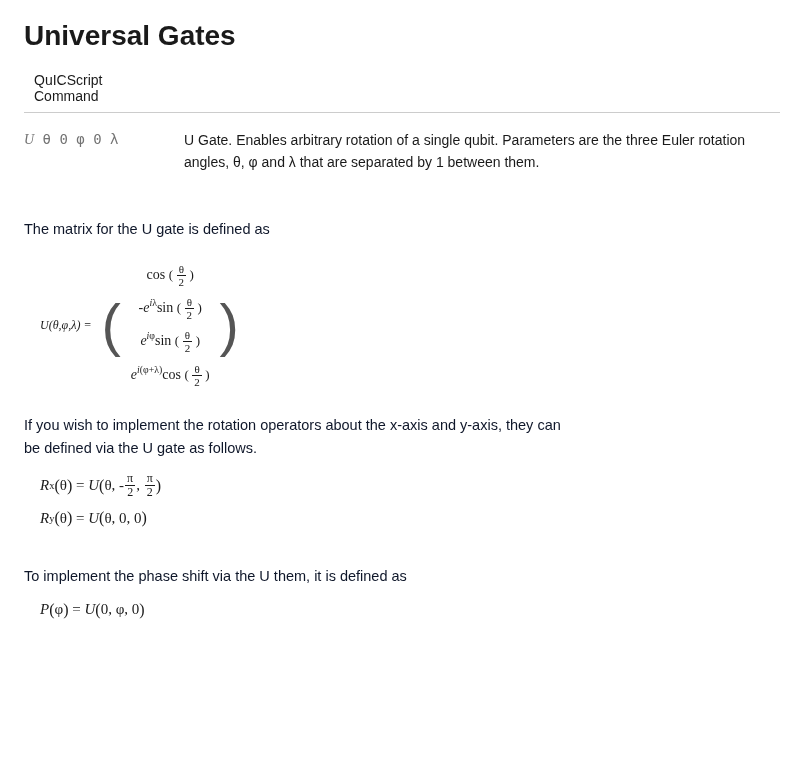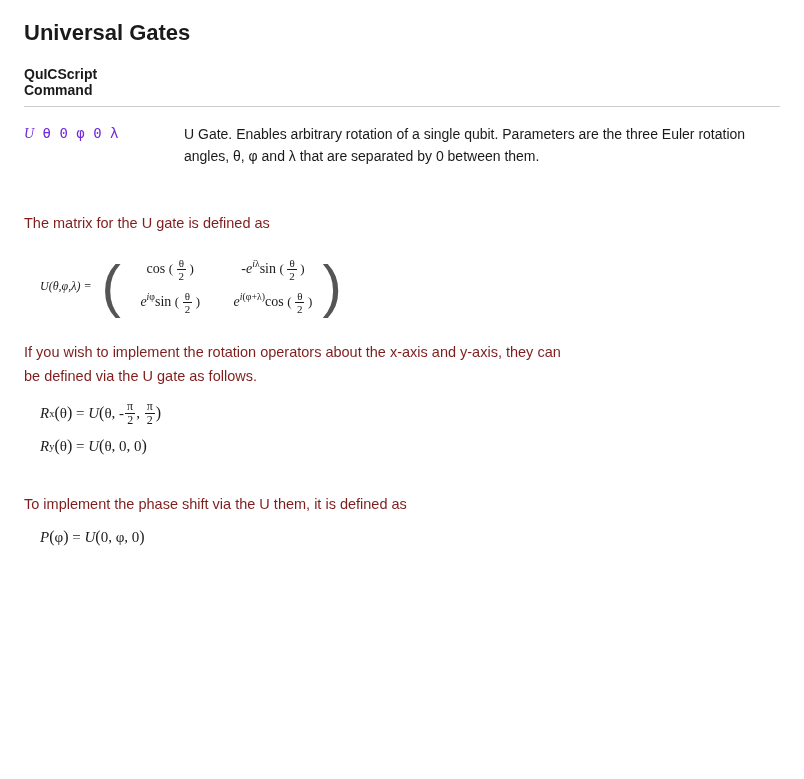--- a/index.html
+++ b/index.html
@@ -5,48 +5,49 @@
     * { box-sizing: border-box; margin: 0; padding: 0; }
     body {
       font-family: Georgia, 'Times New Roman', serif;
       font-size: 15px;
       color: #1a1a1a;
       background: #fff;
       padding: 20px 24px;
       max-width: 804px;
     }
     h1 {
-      font-size: 22px;
+      font-size: 28px;
       font-weight: bold;
       margin-bottom: 20px;
       font-family: Arial, sans-serif;
     }
     .table-header {
       display: grid;
       grid-template-columns: 160px 1fr;
       border-bottom: 1px solid #ccc;
       padding-bottom: 8px;
       margin-bottom: 0;
     }
     .table-header .col-header {
       font-family: Arial, sans-serif;
-      font-weight: bold;
+      font-weight: normal;
       font-size: 14px;
       color: #1a1a1a;
+      margin-left: 10px;
     }
     .table-row {
       display: grid;
       grid-template-columns: 160px 1fr;
       padding: 16px 0;
       border-bottom: none;
     }
     .command-cell {
       font-family: monospace;
       font-size: 14px;
-      color: #6d28d9;
+      color: #737373;
       padding-top: 2px;
     }
     .desc-cell {
       font-family: Arial, sans-serif;
       font-size: 14px;
       color: #1a1a1a;
       line-height: 1.6;
     }
     .section-text {
       font-family: Arial, sans-serif;
@@ -69,21 +70,21 @@
     }
     .matrix-bracket-left, .matrix-bracket-right {
       font-size: 58px;
       font-weight: 100;
       line-height: 1;
       color: #555;
       font-family: Arial, sans-serif;
     }
     .matrix-inner {
       display: grid;
-      grid-template-columns: 1fr 1fr;
+      grid-template-columns: 1fr;
       gap: 8px 24px;
       padding: 6px 10px;
       align-items: center;
     }
     .matrix-cell {
       font-family: 'Times New Roman', serif;
       font-size: 14px;
       text-align: center;
       white-space: nowrap;
     }
@@ -115,21 +116,21 @@
     }
     sup {
       font-size: 0.7em;
       vertical-align: super;
     }
     sub {
       font-size: 0.7em;
       vertical-align: sub;
     }
     .blue-text {
-      color: #7f1d1d;
+      color: #0f172a;
     }
     .spacer {
       height: 10px;
     }
     .trig-func {
       font-style: normal;
       font-family: 'Times New Roman', serif;
     }
   </style>
 </head>
@@ -139,21 +140,21 @@
 
 <div class="table-header">
   <div class="col-header">QuICScript<br>Command</div>
 </div>
 
 <div class="table-row">
   <div class="command-cell">
     <span class="math-italic">U</span> θ 0 φ 0 λ
   </div>
   <div class="desc-cell">
-    U Gate. Enables arbitrary rotation of a single qubit. Parameters are the three Euler rotation angles, θ, φ and λ that are separated by 0 between them.
+    U Gate. Enables arbitrary rotation of a single qubit. Parameters are the three Euler rotation angles, θ, φ and λ that are separated by 1 between them.
   </div>
 </div>
 
 <div class="spacer"></div>
 
 <p class="section-text blue-text">The matrix for the U gate is defined as</p>
 
 <div class="matrix-container">
   <span class="matrix-label math-italic">
     <i>U</i>(θ,φ,λ) =

